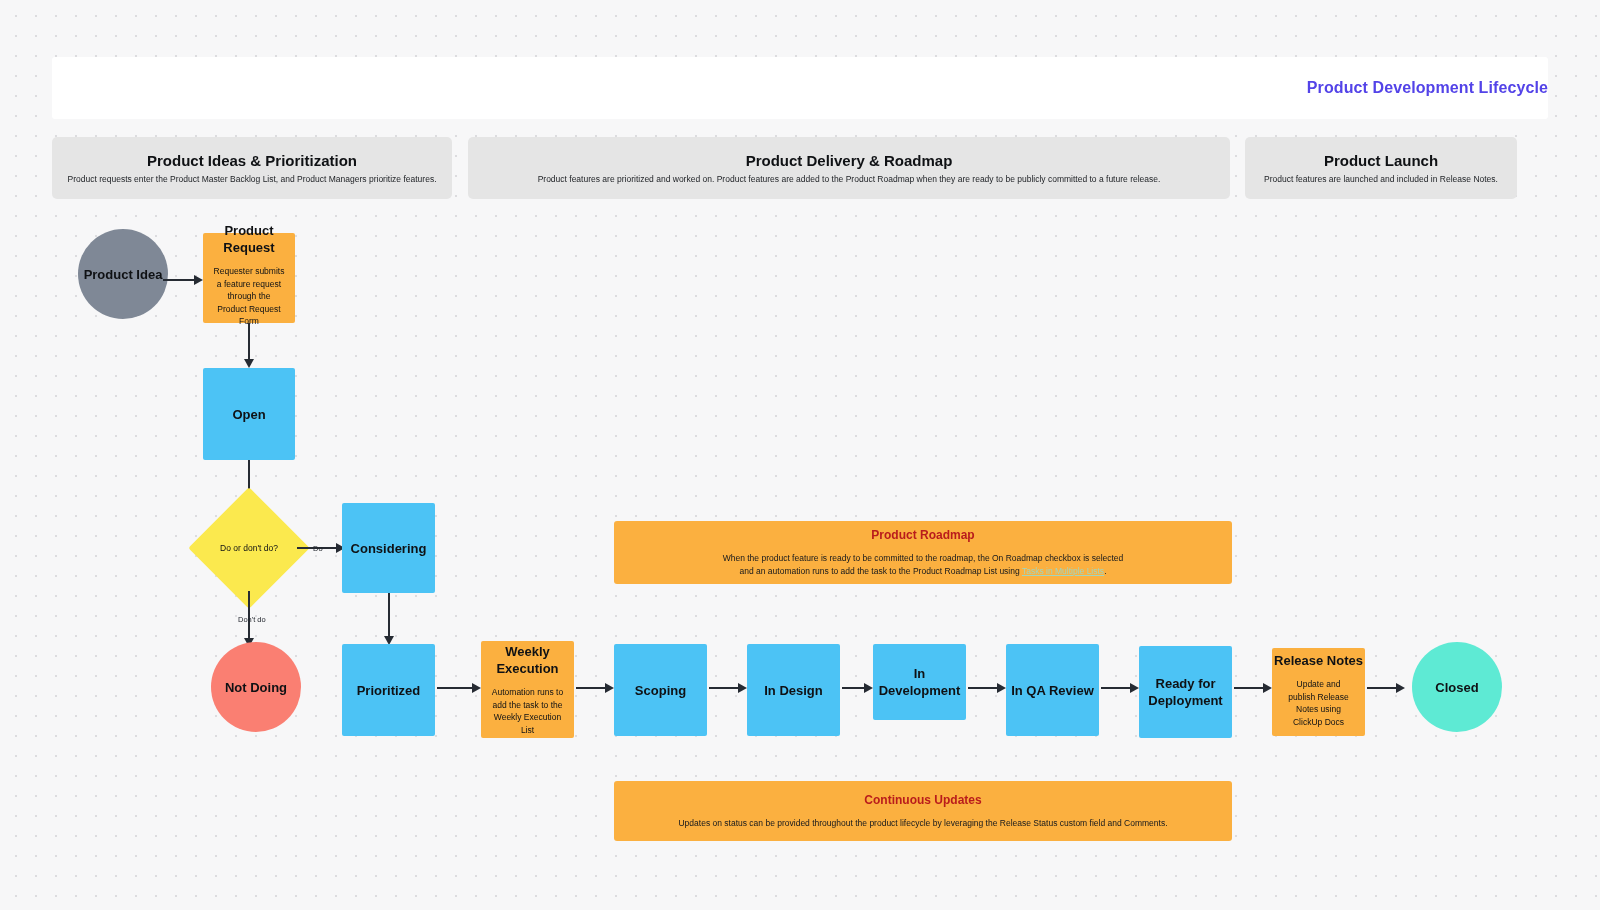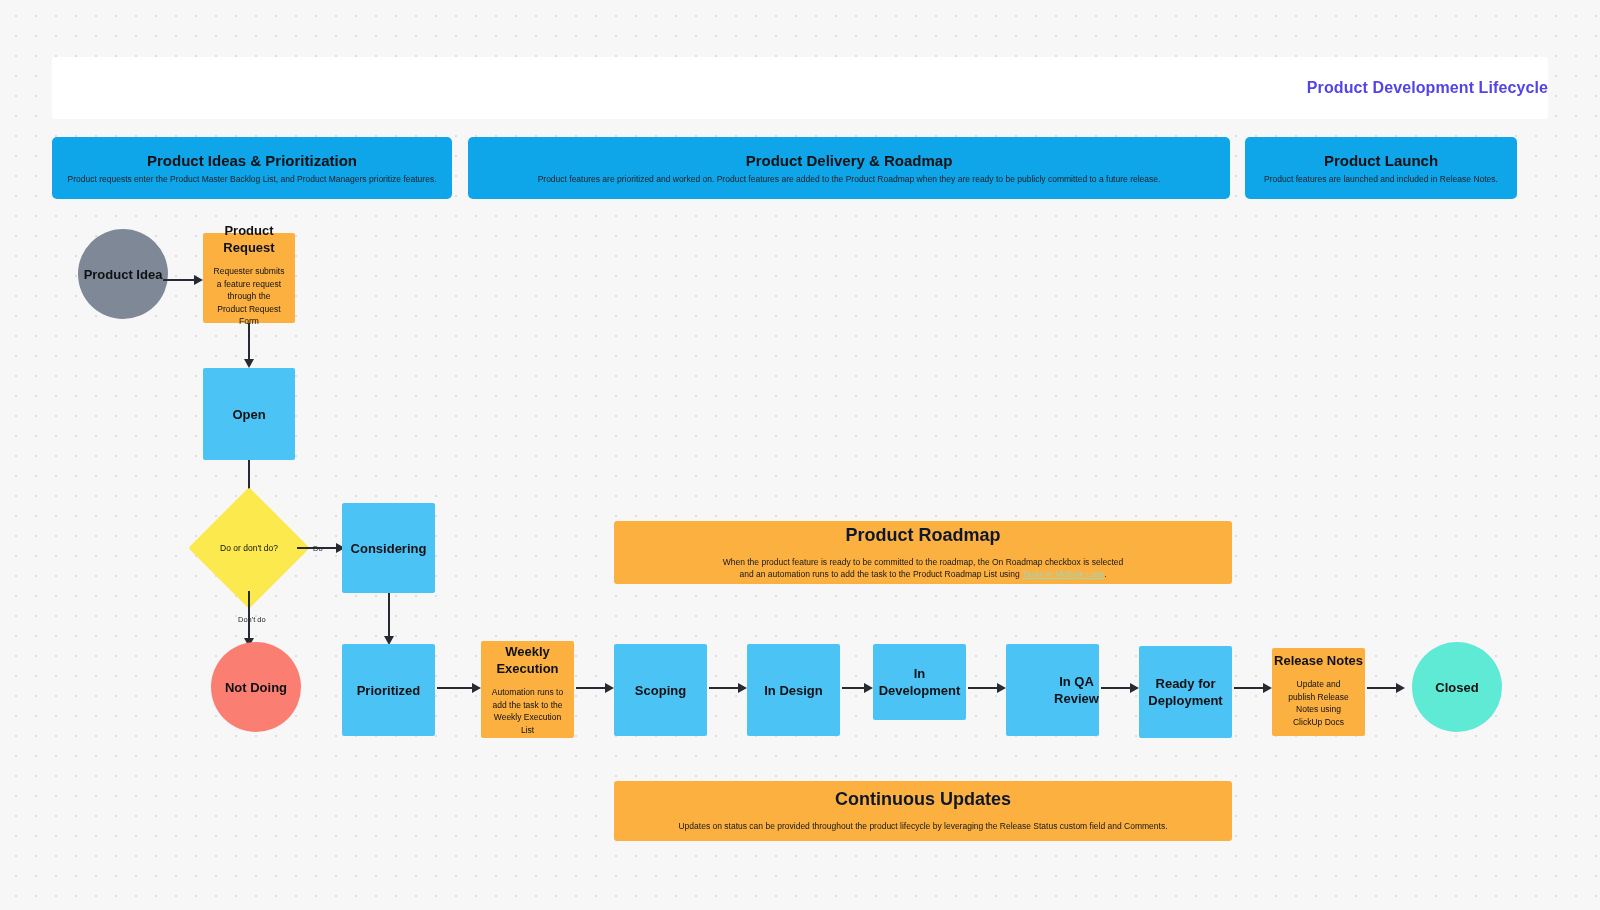--- a/index.html
+++ b/index.html
@@ -29,21 +29,21 @@
   }
   .title-text {
     color: #5343e8;
     font-size: 16px;
     font-weight: bold;
     letter-spacing: .1px;
   }
 
   
   .lane {
-    background: #0ea5e9;
+    background: #e5e5e5;
     border-radius: 5px;
     height: 62px;
     top: 137px;
     display: flex; flex-direction: column;
     align-items: center; justify-content: center;
     padding: 0 10px;
   }
   .lane-title {
     font-size: 15px; font-weight: bold; color: #0f1114;
     line-height: 18px; margin-bottom: 4px;
@@ -89,21 +89,21 @@
   }
 
   
   .banner {
     background: #fbb040;
     border-radius: 3px;
     display: flex; flex-direction: column;
     align-items: center; justify-content: center;
     padding: 0 14px;
   }
-  .banner-title { font-size: 18px; font-weight: bold; color: #0f172a; margin-bottom: 10px; }
+  .banner-title { font-size: 12px; font-weight: bold; color: #b91c1c; margin-bottom: 10px; }
   .banner-sub { font-size: 8.5px; line-height: 12.5px; color: #15181c; text-align: center; }
   .banner-link { color: #9fd6c0; text-decoration: underline; }
 
   
   .arrow-h, .arrow-v { position: absolute; }
   .arrow-h .shaft {
     position: absolute; left: 0; top: 50%;
     height: 2px; background: #262b33; transform: translateY(-50%);
   }
   .arrow-h .head {
@@ -249,21 +249,21 @@
 
   <div class="abs node rect blue" style="left:873px; top:644px; width:93px; height:76px;">
     <div class="node-title">In Development</div>
   </div>
 
   <div class="arrow-h" style="left:968px; top:682px; width:38px; height:12px;">
     <div class="shaft" style="width:29px;"></div>
     <div class="head" style="left:29px;"></div>
   </div>
 
-  <div class="abs node rect blue" style="left:1006px; top:644px; width:93px; height:92px;padding-left:48px;">
+  <div class="abs node rect blue" style="left:1006px; top:644px; width:93px; height:92px;">
     <div class="node-title">In QA Review</div>
   </div>
 
   <div class="arrow-h" style="left:1101px; top:682px; width:38px; height:12px;">
     <div class="shaft" style="width:29px;"></div>
     <div class="head" style="left:29px;"></div>
   </div>
 
   <div class="abs node rect blue" style="left:1139px; top:646px; width:93px; height:92px;">
     <div class="node-title">Ready for</div>

